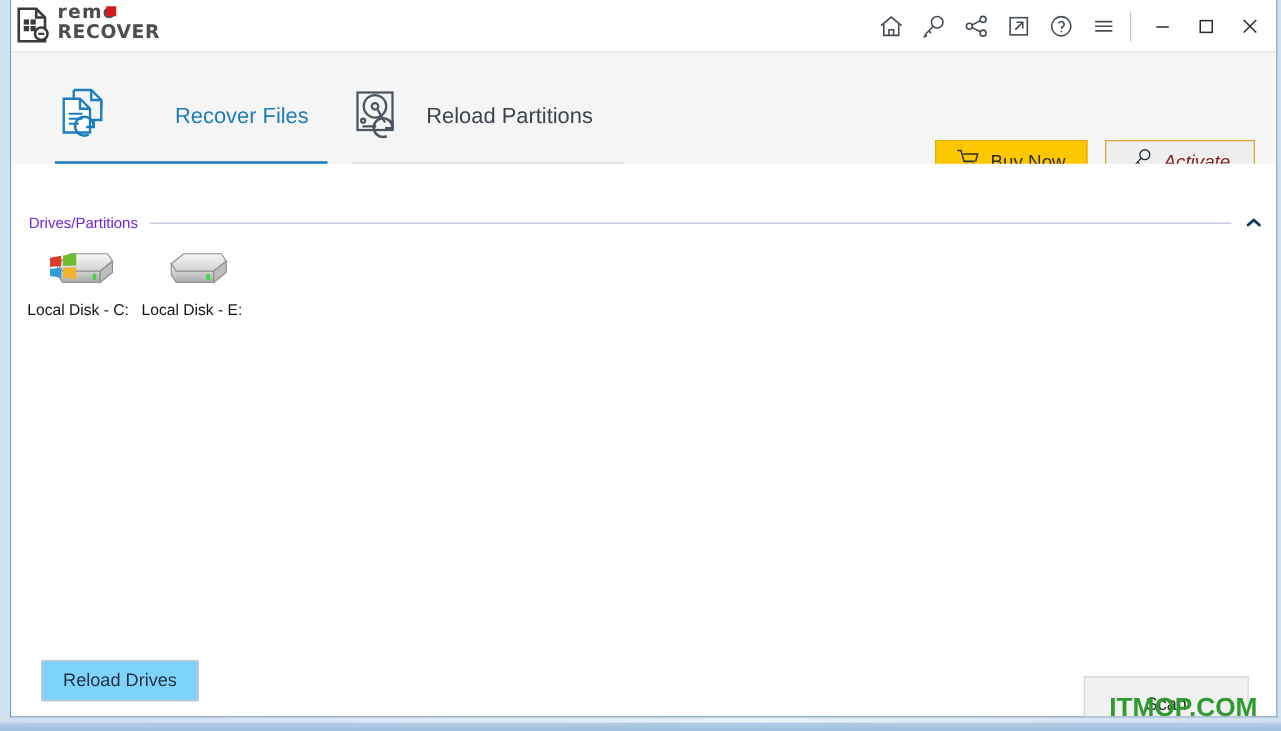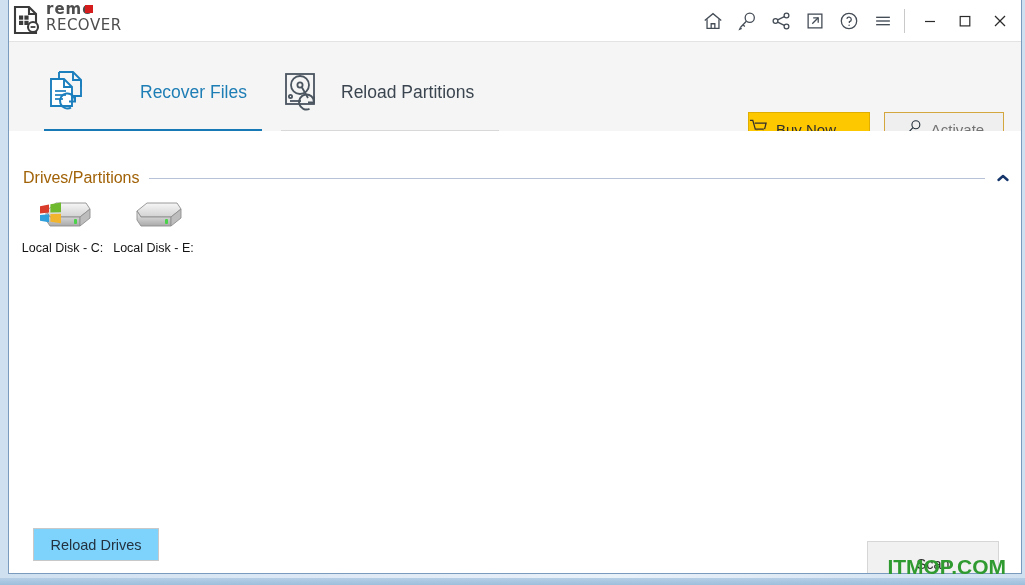--- a/index.html
+++ b/index.html
@@ -67,21 +67,21 @@
   }
   #logo-dot {
     position:absolute;
     left: 39px; top: 1px;
     width: 8px; height: 8px;
     background: #d51c1c;
   }
   #logo-recover {
     top: 13px;
     font-family: "DejaVu Sans", sans-serif;
-    font-weight: normal;
+    font-weight: bold;
     font-size: 15px;
     line-height: 16px;
     letter-spacing: 0.5px;
   }
 
   #title-actions {
     position: absolute;
     right: 4px; top: 0;
     height: 41px;
     display: flex;
@@ -141,56 +141,56 @@
   #tab-recover-files .tab-underline { background: #1779b5; }
   #tab-recover-partitions .tab-underline { background: #d8d8d8; height: 2px; }
 
   
   #buy-now-button {
     position: absolute;
     right: 151px; top: 70px;
     width: 122px; height: 34px;
     background: #fdc800;
     border: 1px solid #e0ae00;
-    display: flex; align-items: center; 
+    display: flex; align-items: center; justify-content: center;
     gap: 8px;
     box-sizing: border-box;
   }
   #buy-now-button .btn-label { font-size: 15px; color: #2e2e2e; }
   #activate-button {
     position: absolute;
     right: 17px; top: 70px;
     width: 120px; height: 34px;
     background: #efefef;
     border: 1px solid #d3a63e;
     display: flex; align-items: center; justify-content: center;
     gap: 8px;
     box-sizing: border-box;
   }
-  #activate-button .btn-label { font-size: 15px; color: #737373; }
+  #activate-button .btn-label { font-size: 15px; color: #7f1d1d; font-style: italic; }
 
   
   #main {
     position: absolute;
     left: 0; top: 131px;
     right: 0; bottom: 0;
     background: #ffffff;
   }
   #drives-section-header {
     position: absolute;
     left: 14px; top: 38px;
     right: 10px;
     height: 18px;
     display: flex;
     align-items: center;
     gap: 10px;
   }
   #drives-section-title {
-    font-size: 16px;
-    color: #a16207;
+    font-size: 12px;
+    color: #6d28d9;
     white-space: nowrap;
   }
   #drives-section-rule {
     flex: 1 1 auto;
     height: 1px;
     background: #b7c2d8;
   }
   #drives-collapse-icon {
     flex: none;
     width: 16px; height: 16px;

